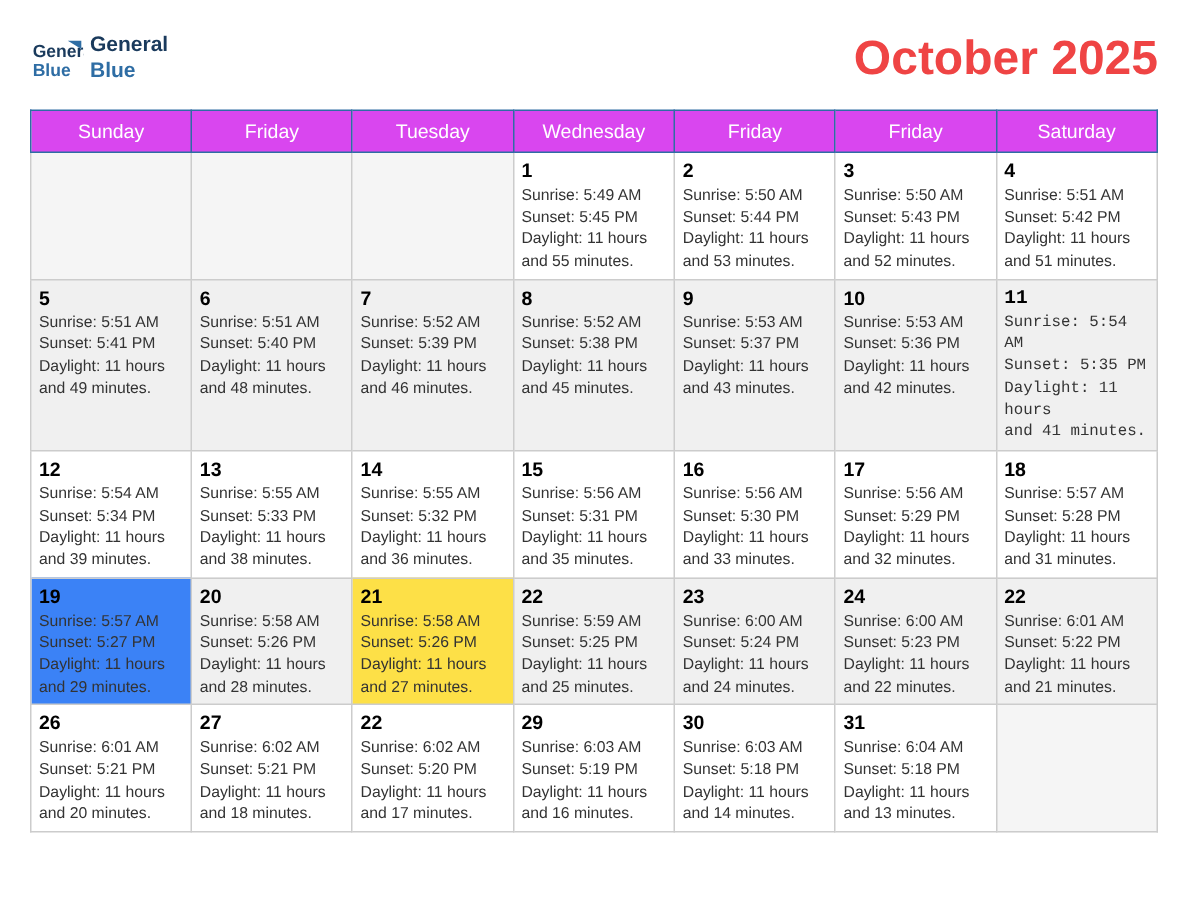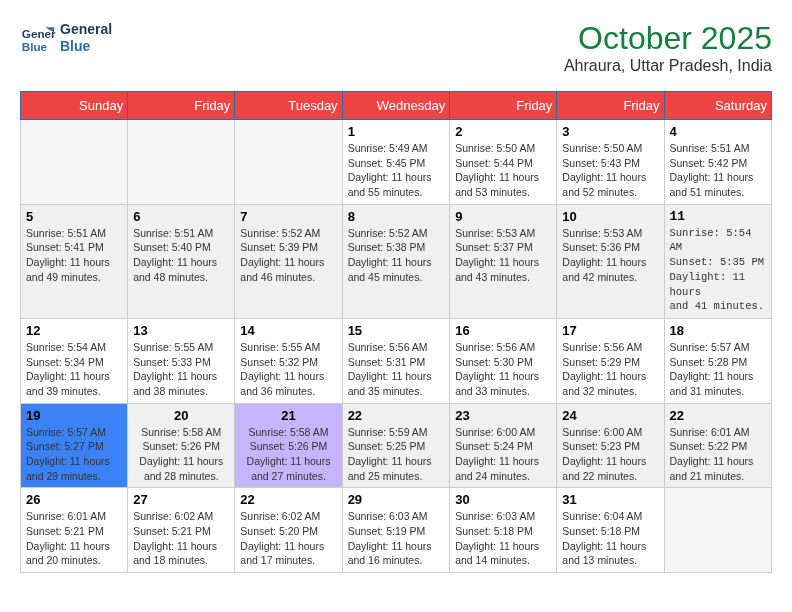--- a/index.html
+++ b/index.html
@@ -29,37 +29,37 @@
     }
     .logo-icon {
       width: 36px;
       height: 36px;
     }
     .title-block {
       text-align: right;
     }
     .month-title {
       font-size: 32px;
-      font-weight: normal;
-      color: #15803d;
+      font-weight: bold;
+      color: #ef4444;
     }
     .location {
       font-size: 16px;
       color: #333;
     }
     .calendar {
       width: 100%;
       border-collapse: collapse;
       font-size: 11px;
     }
     .calendar th {
-      background: #ef4444;
+      background: #d946ef;
       color: #fff;
       padding: 6px 4px;
-      text-align: right;
+      text-align: center;
       font-size: 13px;
       font-weight: normal;
       border: 1px solid #2e6da4;
     }
     .calendar td {
       border: 1px solid #ccc;
       vertical-align: top;
       padding: 4px 5px;
       width: 108px;
       min-height: 80px;
@@ -96,21 +96,20 @@
       <text x="2" y="34" font-size="13" font-weight="bold" fill="#2e6da4">Blue</text>
       <polygon points="28,8 38,14 38,8" fill="#2e6da4"></polygon>
     </svg>
     <div>
       <div class="logo-text">General</div>
       <div class="logo-text" style="color:#2e6da4;">Blue</div>
     </div>
   </div>
   <div class="title-block">
     <div class="month-title">October 2025</div>
-    <div class="location">Ahraura, Uttar Pradesh, India</div>
   </div>
 </div>
 
 <table class="calendar">
   <thead>
     <tr>
     <th>Sunday</th>
         <th>Friday</th>
         <th>Tuesday</th>
         <th>Wednesday</th>
@@ -199,25 +198,25 @@
         <td>
           <div class="day-num">18</div>
           <div class="day-info">Sunrise: 5:57 AM<br>Sunset: 5:28 PM<br>Daylight: 11 hours<br>and 31 minutes.</div>
         </td>
       </tr>
       <tr>
         <td style="background: #3b82f6;">
           <div class="day-num">19</div>
           <div class="day-info">Sunrise: 5:57 AM<br>Sunset: 5:27 PM<br>Daylight: 11 hours<br>and 29 minutes.</div>
         </td>
-        <td style="background: rgb(240, 240, 240); text-align: center;">
+        <td style="background: rgb(240, 240, 240);">
           <div class="day-num">20</div>
           <div class="day-info">Sunrise: 5:58 AM<br>Sunset: 5:26 PM<br>Daylight: 11 hours<br>and 28 minutes.</div>
         </td>
-        <td style="background: #c4b5fd; text-align: center;">
+        <td style="background: #fde047;">
           <div class="day-num">21</div>
           <div class="day-info">Sunrise: 5:58 AM<br>Sunset: 5:26 PM<br>Daylight: 11 hours<br>and 27 minutes.</div>
         </td>
         <td style="background: rgb(240, 240, 240);">
           <div class="day-num">22</div>
           <div class="day-info">Sunrise: 5:59 AM<br>Sunset: 5:25 PM<br>Daylight: 11 hours<br>and 25 minutes.</div>
         </td>
         <td style="background: rgb(240, 240, 240); margin-top: 12px;">
           <div class="day-num">23</div>
           <div class="day-info">Sunrise: 6:00 AM<br>Sunset: 5:24 PM<br>Daylight: 11 hours<br>and 24 minutes.</div>

